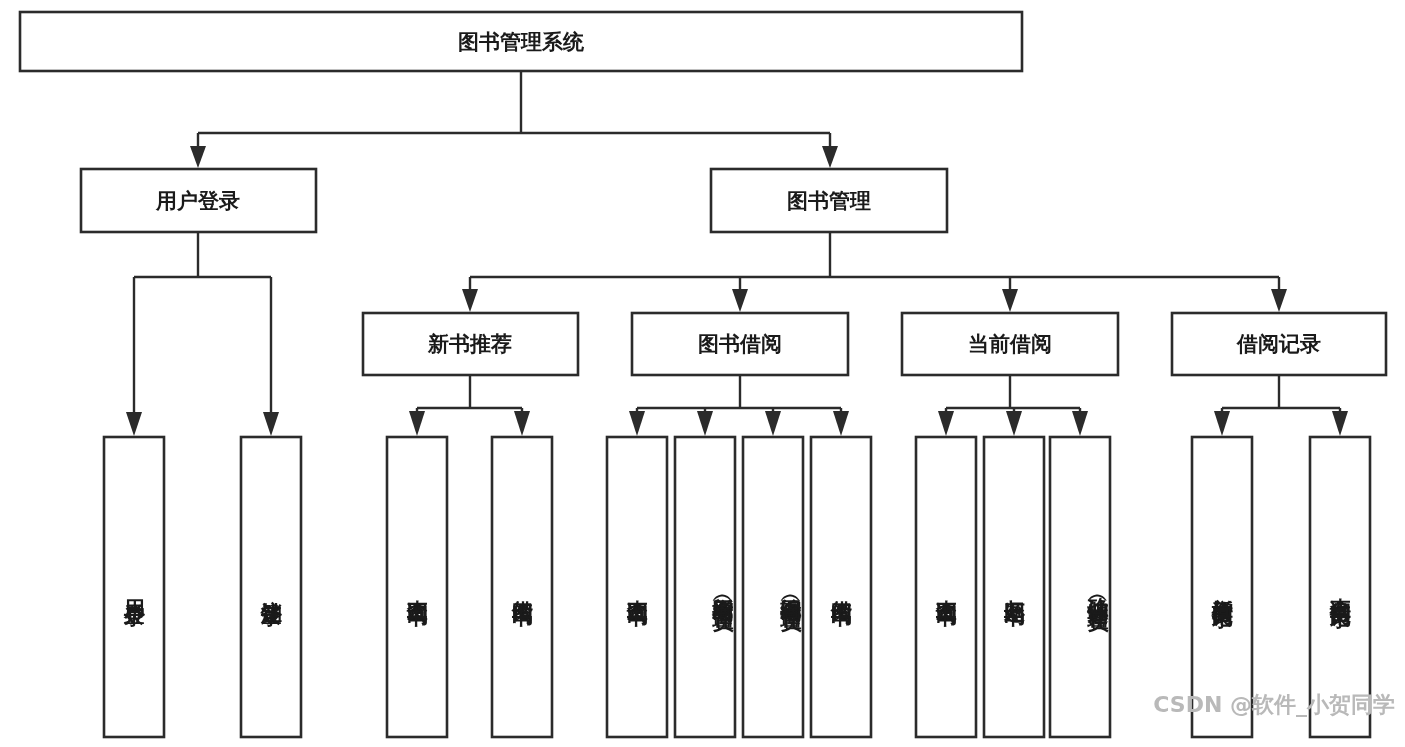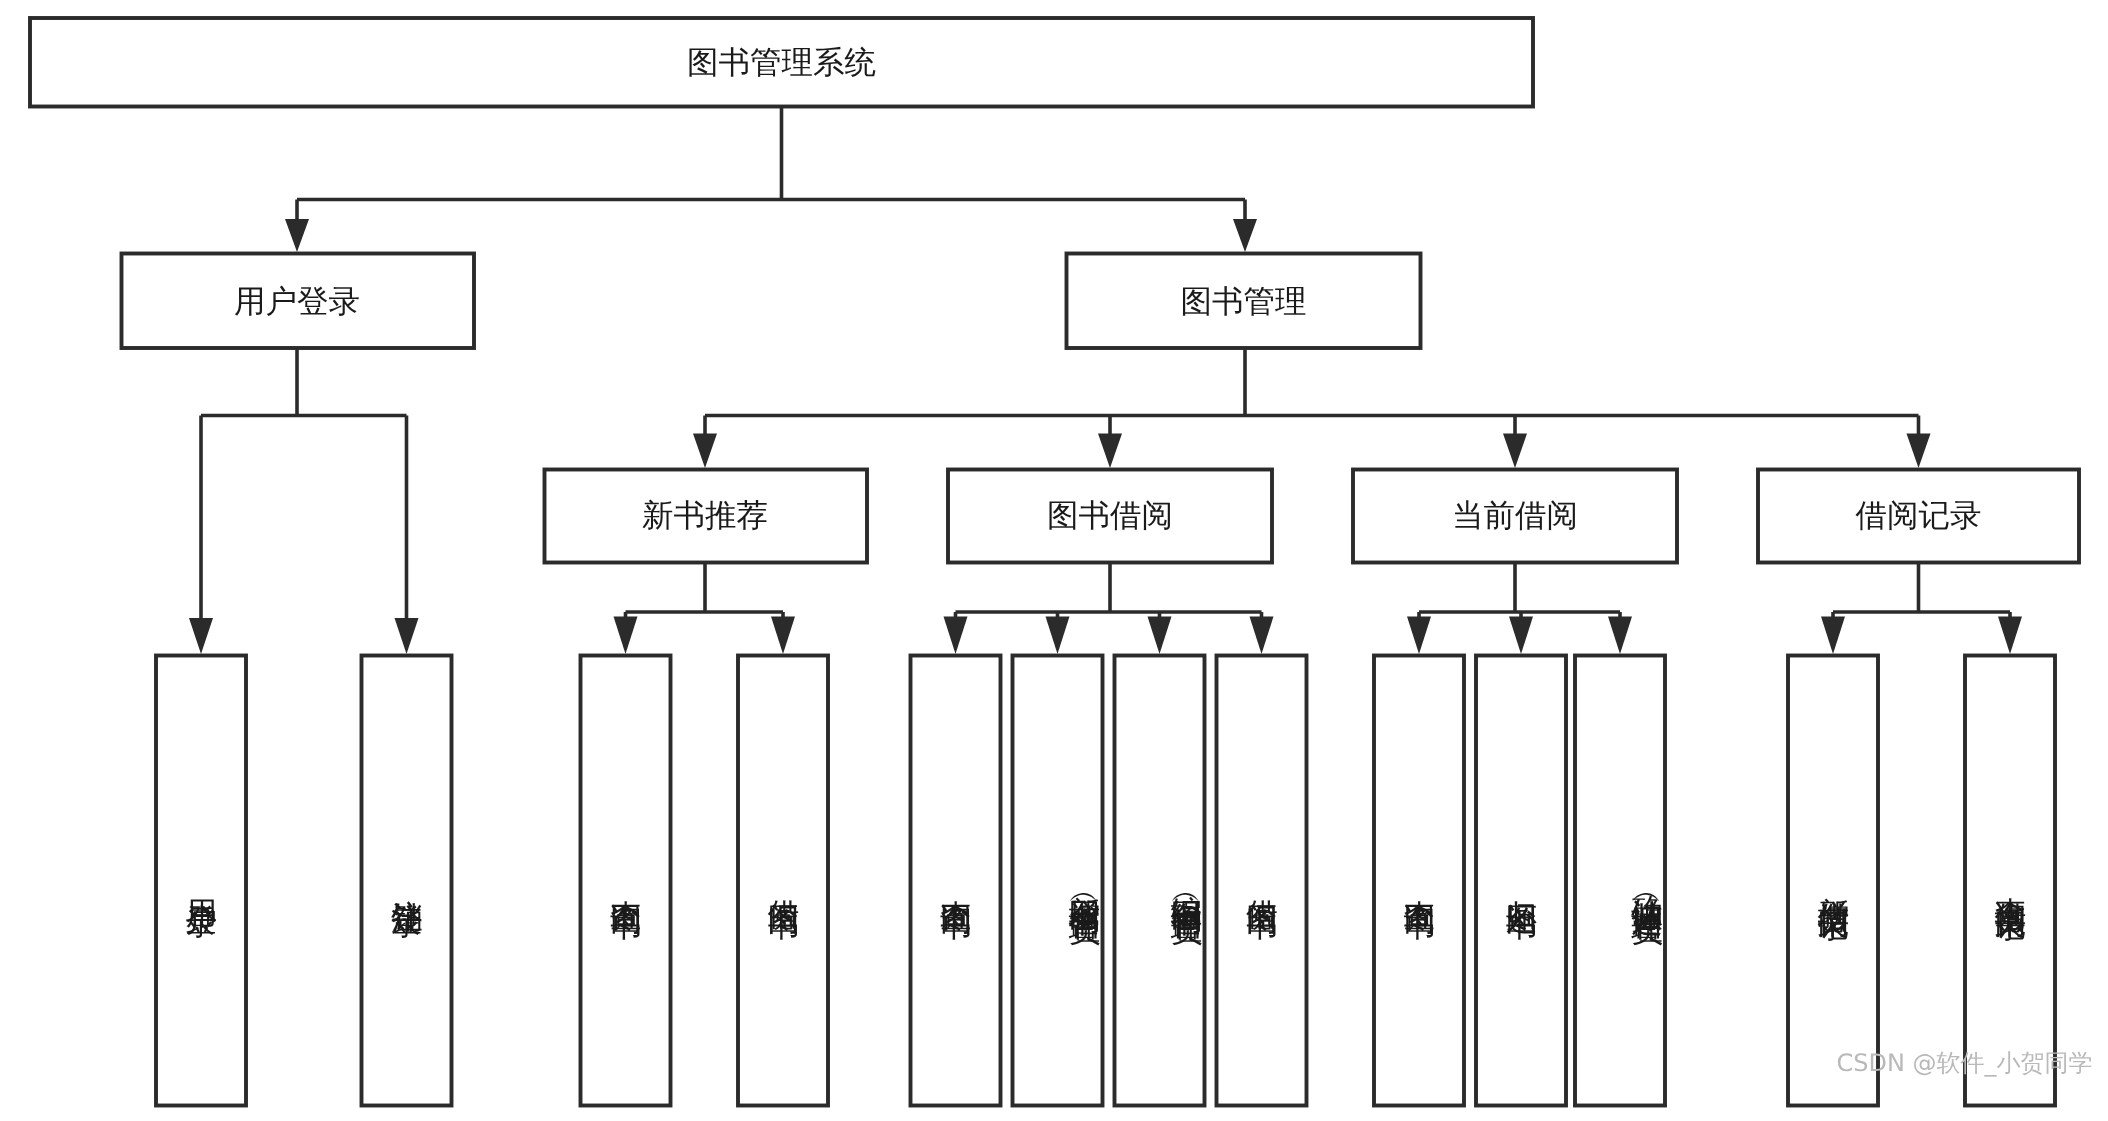--- a/index.html
+++ b/index.html
@@ -11,20 +11,21 @@
     width: 1405px;
     height: 747px;
     font-family: "DejaVu Sans", "Liberation Sans", sans-serif;
     overflow: hidden;
     position: relative;
   }
   #diagram-root {
     position: relative;
     width: 1405px;
     height: 726px;
+    font-weight: bold;
   }
   svg.diagram-svg {
     position: absolute;
     top: 0;
     left: 0;
     width: 1405px;
     height: 747px;
   }
   .node-box {
     fill: #ffffff;
@@ -65,21 +66,21 @@
     pointer-events: none;
   }
   .leaf-label.centered {
     align-items: center;
   }
   .watermark {
     position: absolute;
     right: 10px;
     bottom: 6px;
     font-family: "DejaVu Sans", "Liberation Sans", sans-serif;
-    font-size: 16px;
+    font-size: 22px;
     color: #b9b9b9;
     white-space: nowrap;
     user-select: none;
   }
 </style>
 </head>
 <body>
 
 <div id="diagram-root">
 

